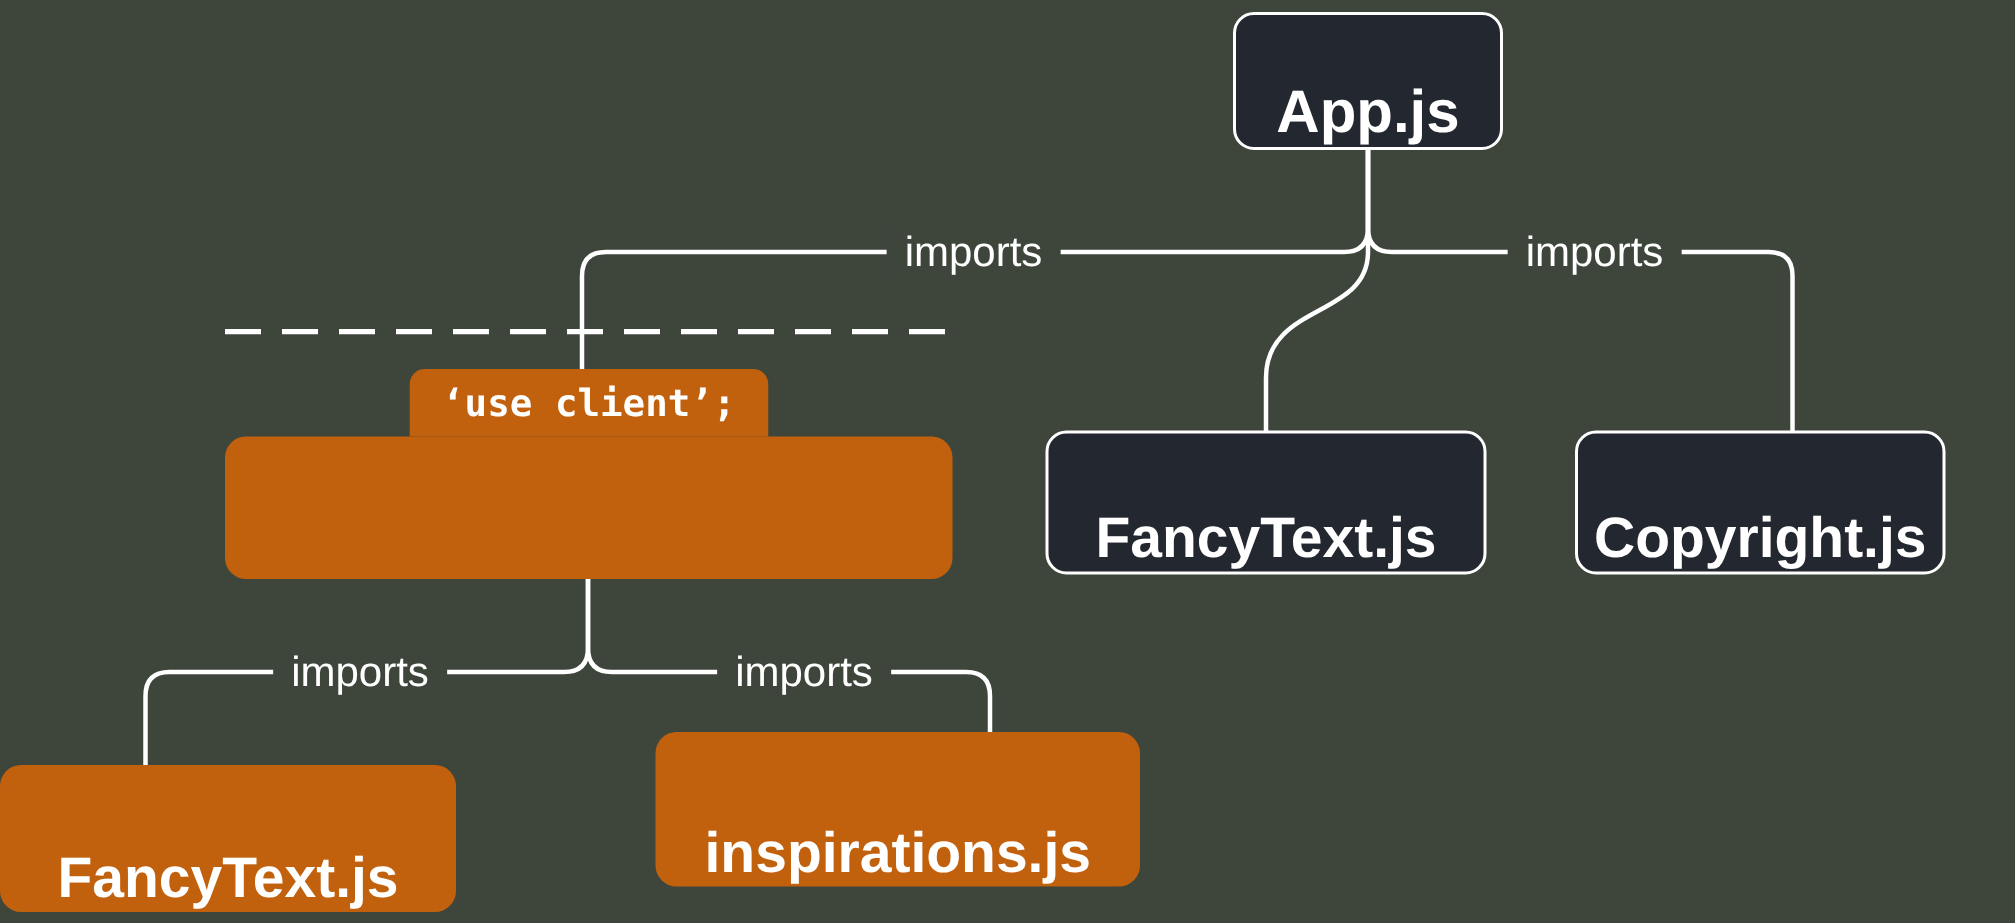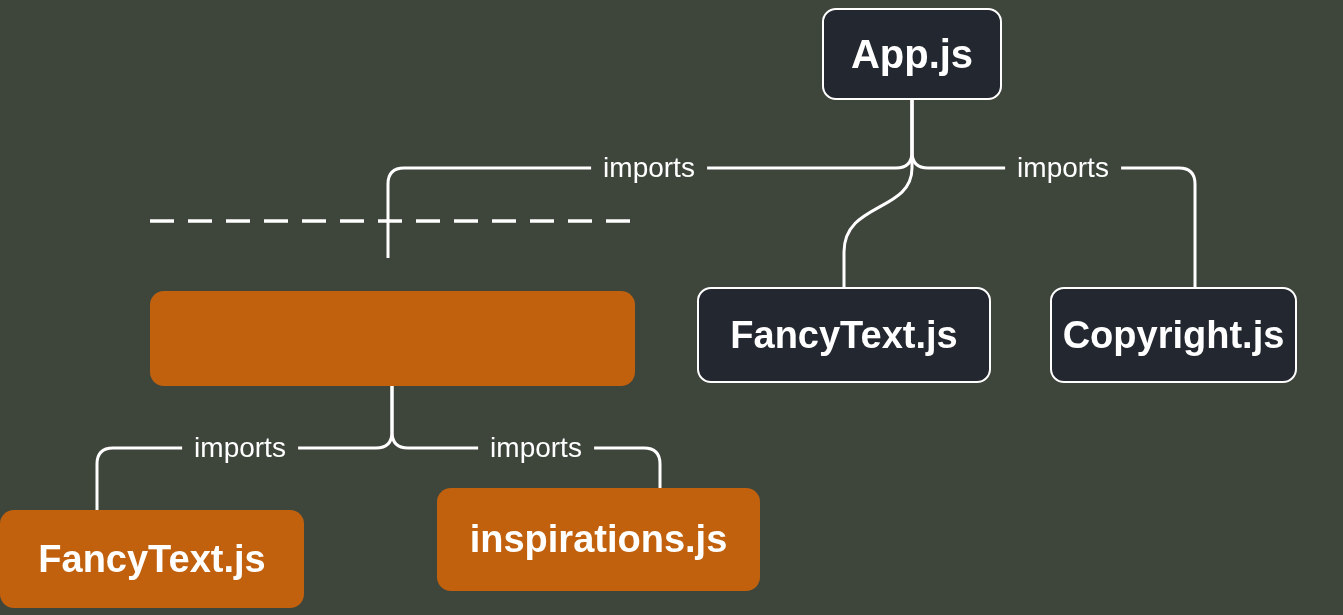--- a/index.html
+++ b/index.html
@@ -21,21 +21,21 @@
   svg.edges{position:absolute;left:0;top:0;width:1343px;height:615px;}
   .edge{fill:none;stroke:var(--line);stroke-width:3;}
   .dashed{fill:none;stroke:var(--line);stroke-width:3.5;stroke-dasharray:24 14;}
   .edge-label{
     position:absolute;transform:translate(-50%,-50%);
     background:var(--bg);color:var(--text);
     font-size:28px;font-weight:400;line-height:1;
     padding:4px 12px;white-space:nowrap;
   }
   .node{
-    position:absolute;display:flex;align-items:center;justify-content:center;
+    position:absolute;display:flex;align-items:flex-end;justify-content:center;
     color:var(--text);font-weight:600;border-radius:14px;
     box-sizing:border-box;white-space:nowrap;
   }
   .node.server{
     background:var(--server-fill);
     border:2px solid var(--server-border);
   }
   .node.client{
     background:var(--client-fill);
   }
@@ -84,20 +84,21 @@
 
   <div class="node server fs38" style="left:697px;top:287px;width:294px;height:96px;">
     <span>FancyText.js</span>
   </div>
 
   <div class="node server fs38" style="left:1050px;top:287px;width:247px;height:96px;">
     <span>Copyright.js</span>
   </div>
 
   <div class="node client fs38" style="left:150px;top:291px;width:485px;height:95px;">
+    <div class="badge">‘use client’;</div>
   </div>
 
   <div class="node client fs38" style="left:0px;top:510px;width:304px;height:98px;">
     <span>FancyText.js</span>
   </div>
 
   <div class="node client fs38" style="left:437px;top:488px;width:323px;height:103px;">
     <span>inspirations.js</span>
   </div>
 

